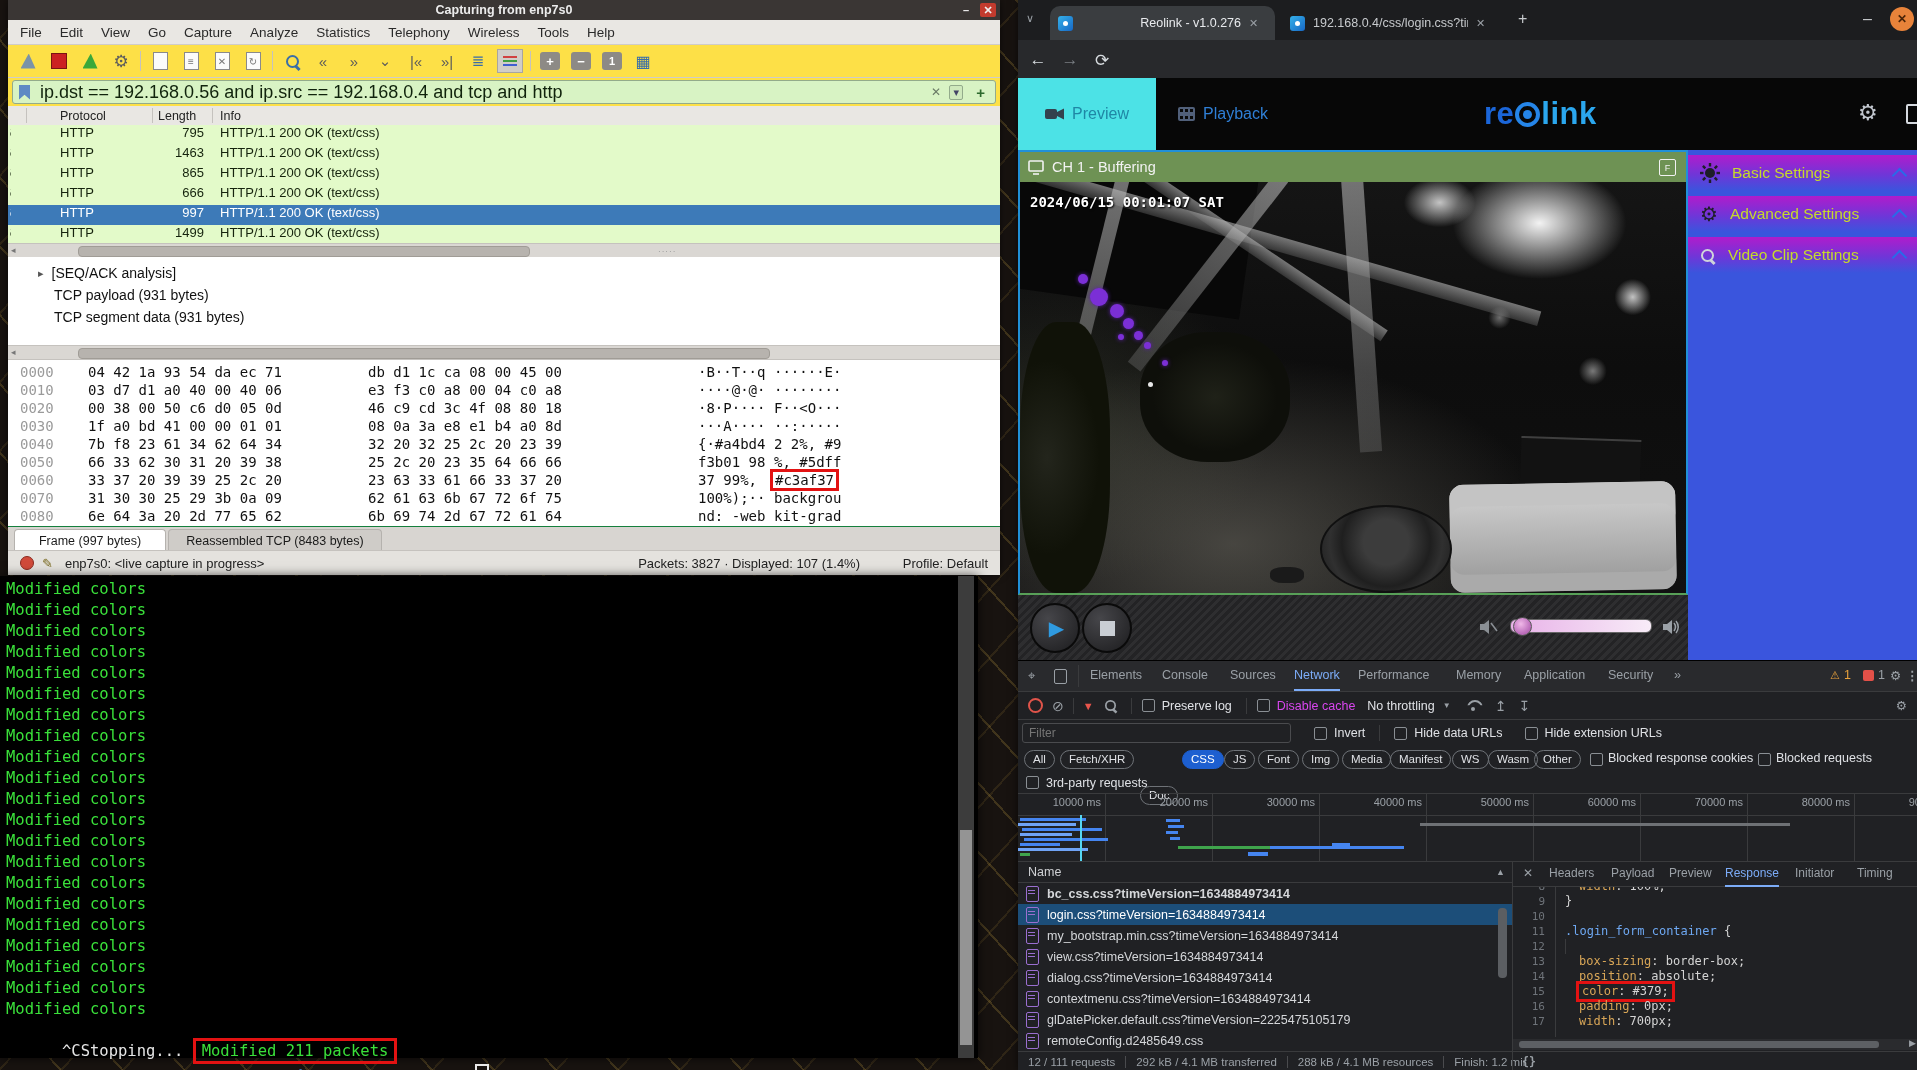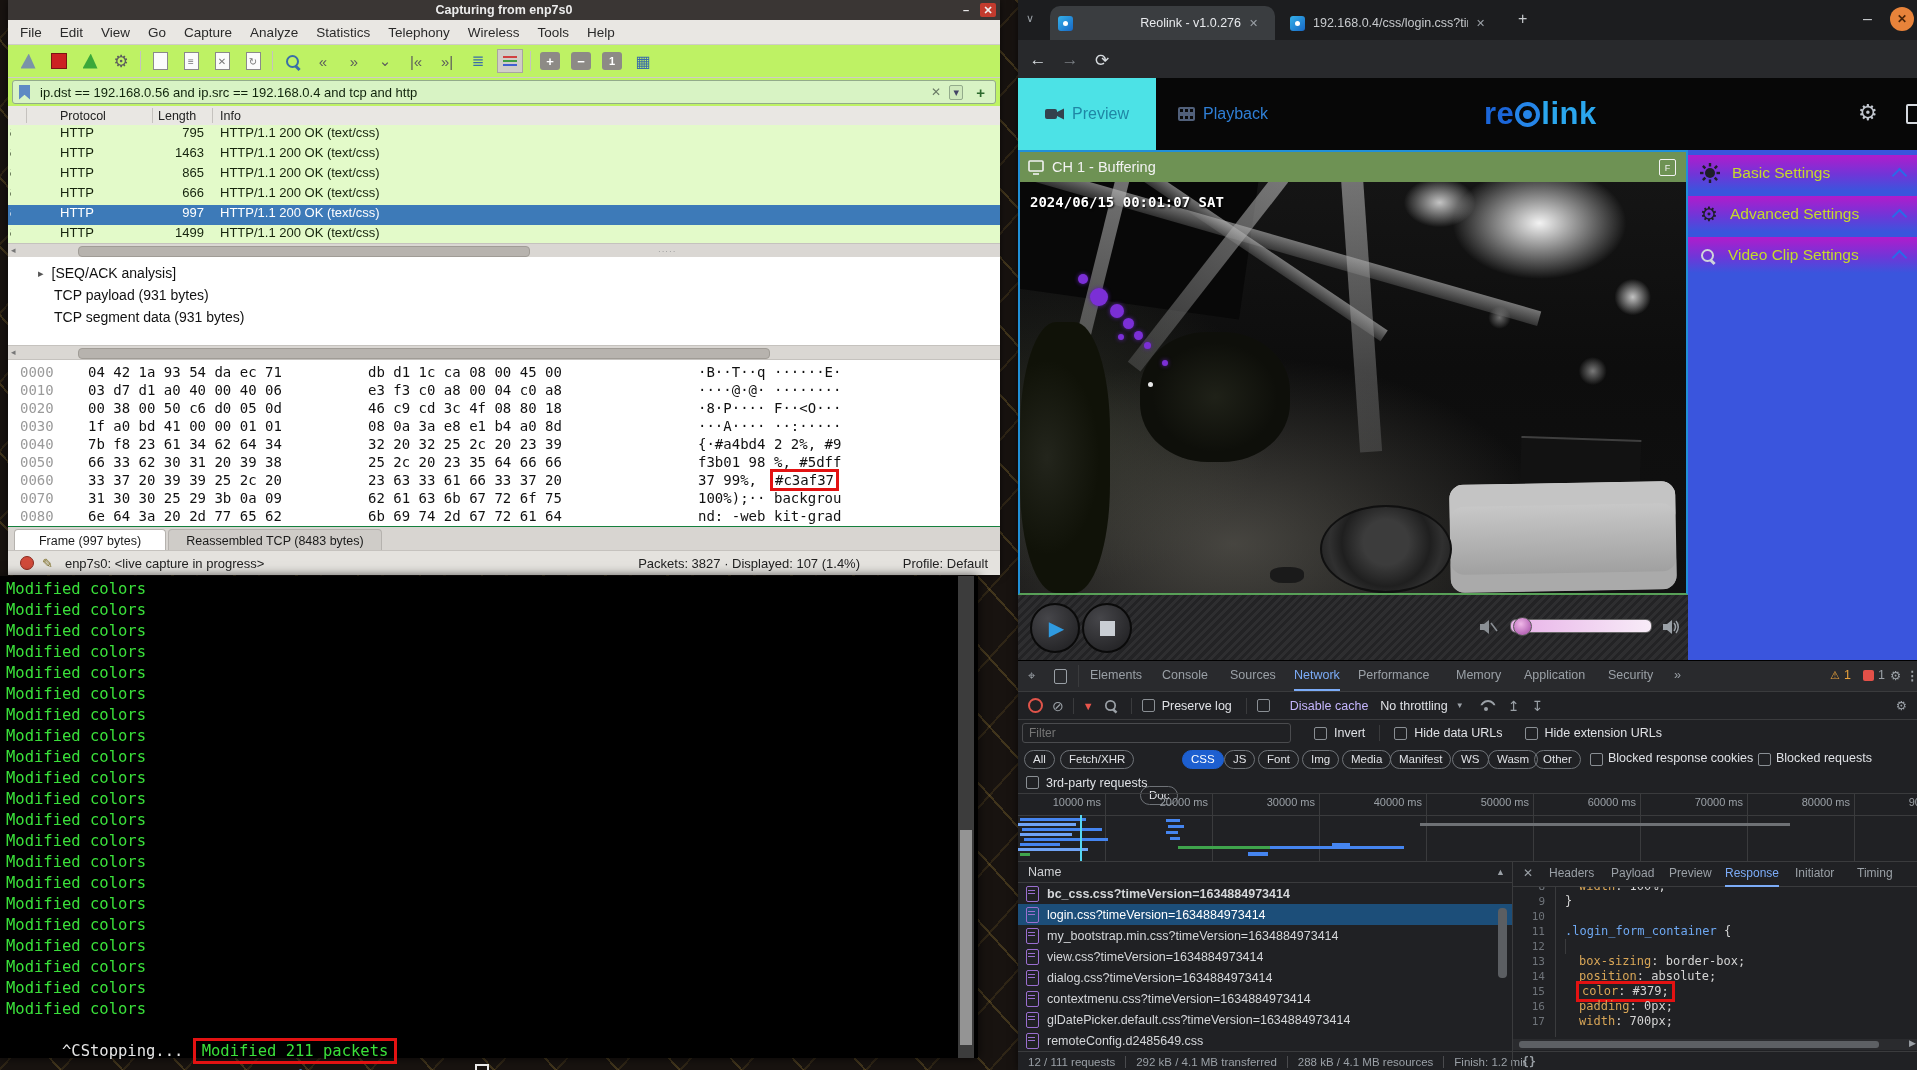--- a/index.html
+++ b/index.html
@@ -10,35 +10,35 @@
     background:
       repeating-linear-gradient(48deg, transparent 0 44px, rgba(170,140,60,.28) 44px 46px),
       repeating-linear-gradient(-48deg, transparent 0 44px, rgba(150,120,50,.18) 44px 46px);}
   .a{position:absolute;}
   .f{display:flex;align-items:center;}
   .mono{font-family:"DejaVu Sans Mono",monospace;}
   .r{border-radius:50%;}
   .redbox{border:3px solid #e31212;}
 
   
-  #ws{left:8px;top:0;width:992px;height:574px;background:#bef264;box-shadow:0 0 8px rgba(0,0,0,.6);}
+  #ws{left:8px;top:0;width:992px;height:574px;background:#fde047;box-shadow:0 0 8px rgba(0,0,0,.6);}
   #ws-title{left:0;top:0;width:100%;height:20px;background:#3a3634;color:#ececec;font-size:12.5px;font-weight:bold;justify-content:center;}
   .wbtn{width:16px;height:14px;color:#eee;font-size:11px;display:flex;align-items:center;justify-content:center;}
   #ws-menu{left:0;top:20px;width:100%;height:25px;background:#e9e7e3;border-bottom:1px solid #cfccc8;font-size:13.5px;color:#2a2a2a;gap:18px;padding-left:12px;box-sizing:border-box;}
   #ws-toolbar{left:0;top:45px;width:100%;height:33px;gap:7px;padding-left:8px;box-sizing:border-box;border-bottom:1px solid #cfccc8;}
   .ti{width:24px;height:22px;display:flex;align-items:center;justify-content:center;color:#5c5c5c;font-size:15px;}
   .tsep{width:1px;height:20px;background:#c5c2be;}
   .fin{width:15px;height:15px;clip-path:polygon(0 100%,100% 100%,55% 0);}
   .doc{width:13px;height:16px;background:#fbfbfb;border:1px solid #8a8a8a;position:relative;font-size:10px;color:#777;display:flex;align-items:center;justify-content:center;}
   .mag{width:9px;height:9px;border:2.5px solid currentColor;border-radius:50%;position:relative;}
   .mag::after{content:"";position:absolute;width:2.5px;height:6px;background:currentColor;left:8px;top:8px;transform:rotate(-45deg);}
   .zbtn{width:20px;height:18px;background:#8d8a86;color:#fff;border-radius:3px;display:flex;align-items:center;justify-content:center;font-weight:bold;font-size:13px;}
   #ws-filterbar{left:4px;top:80px;width:984px;height:24px;background:#d8f3c4;border:1px solid #93ab8b;border-radius:3px;box-sizing:border-box;}
   .bm{width:11px;height:15px;background:#5f89c4;clip-path:polygon(0 0,100% 0,100% 100%,50% 68%,0 100%);margin:0 8px 0 6px;}
-  #ws-filter-input{background:transparent;border:none;outline:none;width:820px;font-size:13px;color:#10230c;font-family:"Liberation Sans",sans-serif;}
+  #ws-filter-input{background:transparent;border:none;outline:none;width:820px;font-size:18px;color:#10230c;font-family:"Liberation Sans",sans-serif;}
   #ws-cols{left:0;top:106px;width:100%;height:19px;background:#e9e7e3;border-bottom:1px solid #c9c6c2;font-size:12.5px;color:#222;}
   .colsep{position:absolute;top:2px;width:1px;height:15px;background:#c5c2be;}
   .prow{left:0;width:100%;height:20px;background:#e3fac9;color:#15230d;font-size:13px;}
   .prow .pc{position:absolute;left:52px;}
   .prow .ln{position:absolute;left:150px;width:46px;text-align:right;}
   .prow .inf{position:absolute;left:212px;}
   .prow .frag{position:absolute;left:2px;width:12px;overflow:hidden;}
   .prow.sel{background:#3d7ab8;color:#fff;}
   .hscroll{left:0;width:100%;height:14px;background:#dad7d3;border-top:1px solid #c5c2be;border-bottom:1px solid #c5c2be;}
   .thumb{position:absolute;top:2px;height:9px;background:#b7b3ae;border-radius:4px;border:1px solid #a09c96;}
@@ -582,21 +582,21 @@
         <span class="r" style="width:11px;height:11px;border:2.5px solid #e0544a;margin:0 9px 0 10px;"></span>
         <span style="font-size:14px;margin-right:9px;">⊘</span>
         <span style="width:1px;height:16px;background:#3a3b3d;margin-right:9px;"></span>
         <span style="color:#e8554c;font-size:11px;margin-right:10px;">▼</span>
         <span class="mag" style="color:#9aa0a6;margin-right:14px;transform:scale(.85);"></span>
         <span style="width:1px;height:16px;background:#3a3b3d;margin-right:10px;"></span>
         <span class="cb"></span>
         <span style="margin-right:14px;color:#dfe1e5;">Preserve log</span>
         <span style="width:1px;height:16px;background:#3a3b3d;margin-right:10px;"></span>
         <span class="cb"></span>
-        <span style="margin-right:12px;color:#c4b5fd;margin-left:13px;">Disable cache</span>
+        <span style="margin-right:12px;color:#d946ef;">Disable cache</span>
         <span style="color:#dfe1e5;">No throttling</span>
         <span style="font-size:8px;margin:0 14px 0 8px;">▼</span>
         <span style="position:relative;width:16px;height:12px;margin-right:14px;">
             <span style="position:absolute;left:2px;top:0;width:12px;height:12px;border:2px solid #9aa0a6;border-radius:50%;clip-path:polygon(0 0,100% 0,100% 36%,0 36%);"></span>
             <span style="position:absolute;left:6px;top:7px;width:4px;height:4px;background:#9aa0a6;border-radius:50%;"></span>
           </span>
         <span style="font-size:14px;margin-right:12px;">↥</span>
         <span style="font-size:14px;">↧</span>
         <span class="a" style="right:10px;">⚙</span>
       </div>
@@ -697,21 +697,21 @@
         <div class="frow" style="top:84px;">
             <span class="cssic"></span>
             <span style="white-space:nowrap;overflow:hidden;">dialog.css?timeVersion=1634884973414</span>
           </div>
         <div class="frow" style="top:105px;">
             <span class="cssic"></span>
             <span style="white-space:nowrap;overflow:hidden;">contextmenu.css?timeVersion=1634884973414</span>
           </div>
         <div class="frow" style="top:126px;">
             <span class="cssic"></span>
-            <span style="white-space:nowrap;overflow:hidden;">glDatePicker.default.css?timeVersion=1634884973414</span>
+            <span style="white-space:nowrap;overflow:hidden;">glDatePicker.default.css?timeVersion=2225475105179</span>
           </div>
         <div class="frow" style="top:147px;">
             <span class="cssic"></span>
             <span style="white-space:nowrap;overflow:hidden;">remoteConfig.d2485649.css</span>
           </div>
         <span class="a" style="left:480px;top:25px;width:9px;height:70px;background:#5b5e62;border-radius:4px;"></span>
       </div>
 
       <div class="a" id="dt-right">
         <div class="a" style="left:0;top:0;width:405px;height:25px;border-bottom:1px solid #3a3b3d;">

